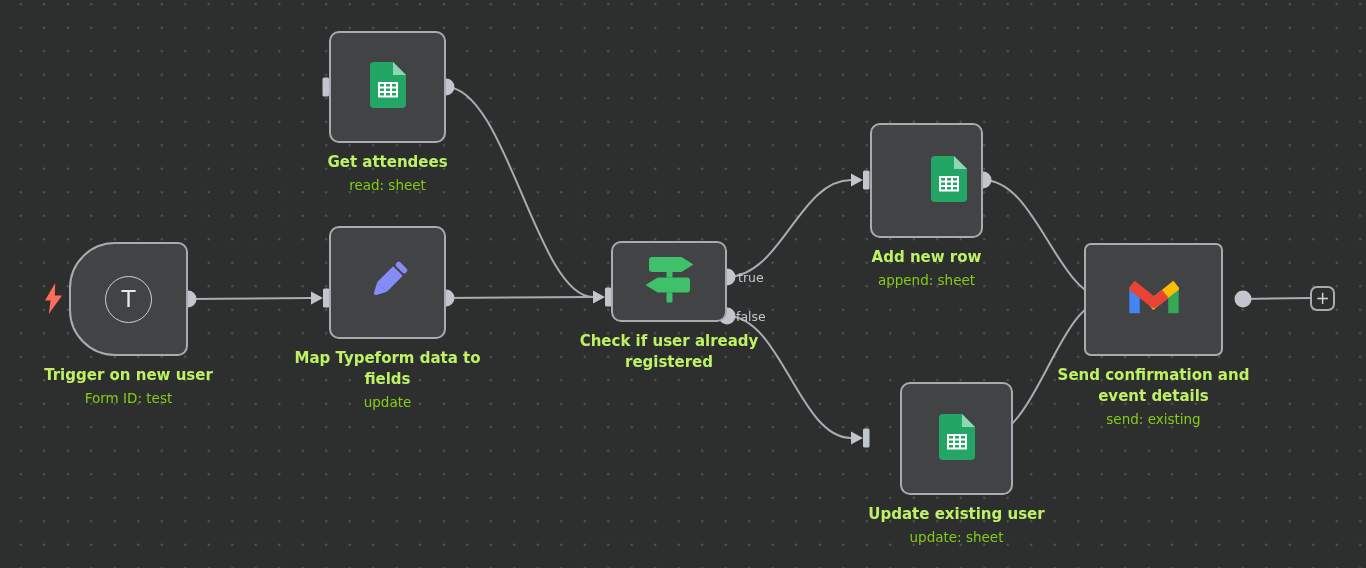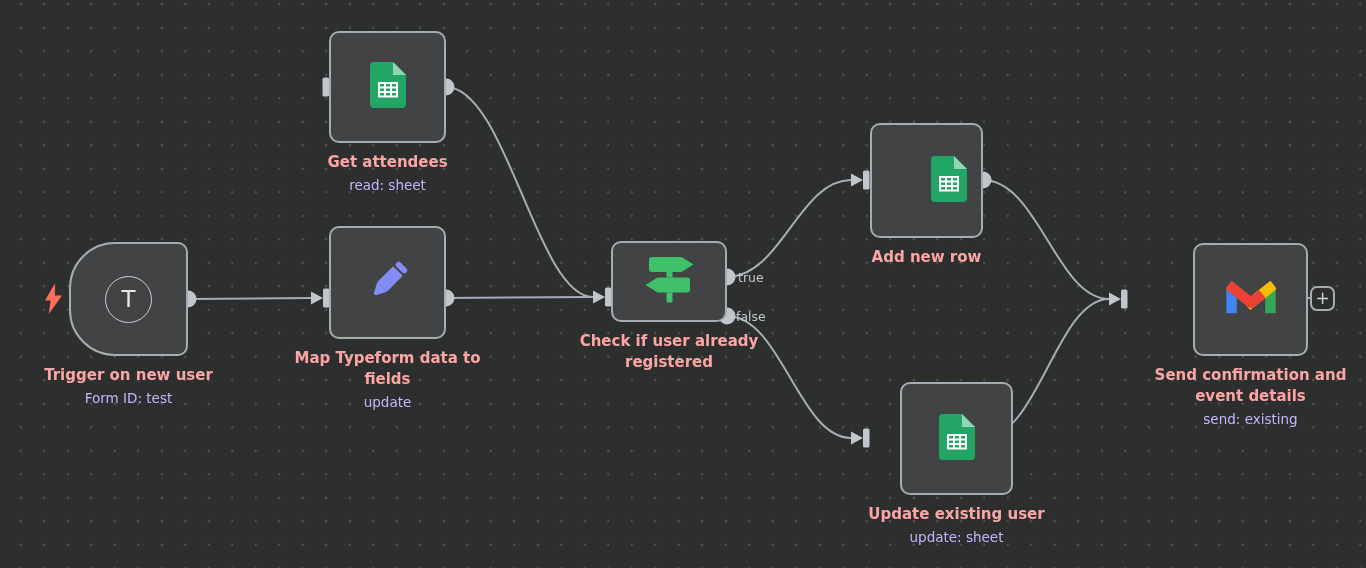--- a/index.html
+++ b/index.html
@@ -23,24 +23,24 @@
     position:absolute;background:#414345;border:2px solid #a6acb2;border-radius:10px;
     box-sizing:border-box;display:flex;align-items:center;justify-content:center;
     cursor:pointer;
   }
   .node.trigger-shape{border-radius:46px 10px 10px 46px;}
   .label-wrap{
     position:absolute;top:calc(100% + 11px);left:50%;transform:translateX(-50%);
     width:230px;text-align:center;pointer-events:none;
   }
   .node-title{
-    color:#fca5a5;font-size:15px;font-weight:700;line-height:21px;
+    color:#bef264;font-size:15px;font-weight:700;line-height:21px;
   }
   .node-subtitle{
-    color:#c4b5fd;font-size:13.5px;font-weight:400;line-height:18px;margin-top:3px;
+    color:#84cc16;font-size:13.5px;font-weight:400;line-height:18px;margin-top:3px;
   }
   .t-circle{
     width:47px;height:47px;border:1.5px solid #ccd1d6;border-radius:50%;
     display:flex;align-items:center;justify-content:center;box-sizing:border-box;
   }
   .t-circle span{color:#e6e9eb;font-size:23px;font-weight:400;}
   .bolt{position:absolute;left:-26px;top:39px;}
   .plus-btn{
     position:absolute;left:1310px;top:286px;width:25px;height:25px;box-sizing:border-box;
     border:2px solid #a6acb2;border-radius:7px;display:flex;align-items:center;justify-content:center;
@@ -167,20 +167,21 @@
           <rect x="9" y="21" width="18" height="13.5" fill="none"></rect>
           <line x1="9" y1="25.5" x2="27" y2="25.5"></line>
           <line x1="9" y1="30" x2="27" y2="30"></line>
           <line x1="15" y1="21" x2="15" y2="34.5"></line>
           <line x1="21" y1="21" x2="21" y2="34.5"></line>
         </g>
       </svg>
     </span>
     <div class="label-wrap">
       <div class="node-title">Add new row</div>
+      <div class="node-subtitle">append: sheet</div>
     </div>
   </div>
 
   <div class="node" style="left:870px;top:382px;width:113px;height:113px;margin-left:30px;">
     <span>
       <svg viewBox="0 0 36 46" width="36" height="46">
         <path d="M4 0 h19 l13 13 v29 a4 4 0 0 1 -4 4 H4 a4 4 0 0 1 -4 -4 V4 a4 4 0 0 1 4 -4 z" fill="#23a566"></path>
         <path d="M23 0 l13 13 h-13 z" fill="#8fd6b2"></path>
         <g stroke="#ffffff" stroke-width="2">
           <rect x="9" y="21" width="18" height="13.5" fill="none"></rect>
@@ -190,21 +191,21 @@
           <line x1="21" y1="21" x2="21" y2="34.5"></line>
         </g>
       </svg>
     </span>
     <div class="label-wrap">
       <div class="node-title">Update existing user</div>
       <div class="node-subtitle">update: sheet</div>
     </div>
   </div>
 
-  <div class="node" style="left:1193px;top:243px;width:115px;height:113px;">
+  <div class="node" style="left:1084px;top:243px;width:139px;height:113px;border-radius:7px;">
     <span>
       <svg viewBox="0 0 52 40" width="50" height="38">
         <path d="M5.5 10 V36" stroke="#4285f4" stroke-width="11" fill="none"></path>
         <path d="M46.5 10 V36" stroke="#34a853" stroke-width="11" fill="none"></path>
         <path d="M45.5 9.5 L26 25" stroke="#fbbc04" stroke-width="11" fill="none" stroke-linecap="square"></path>
         <path d="M6.5 9.5 L26 25 L33.5 19" stroke="#ea4335" stroke-width="11" fill="none" stroke-linecap="square" stroke-linejoin="round"></path>
       </svg>
     </span>
     <div class="label-wrap">
       <div class="node-title">Send confirmation and event details</div>

